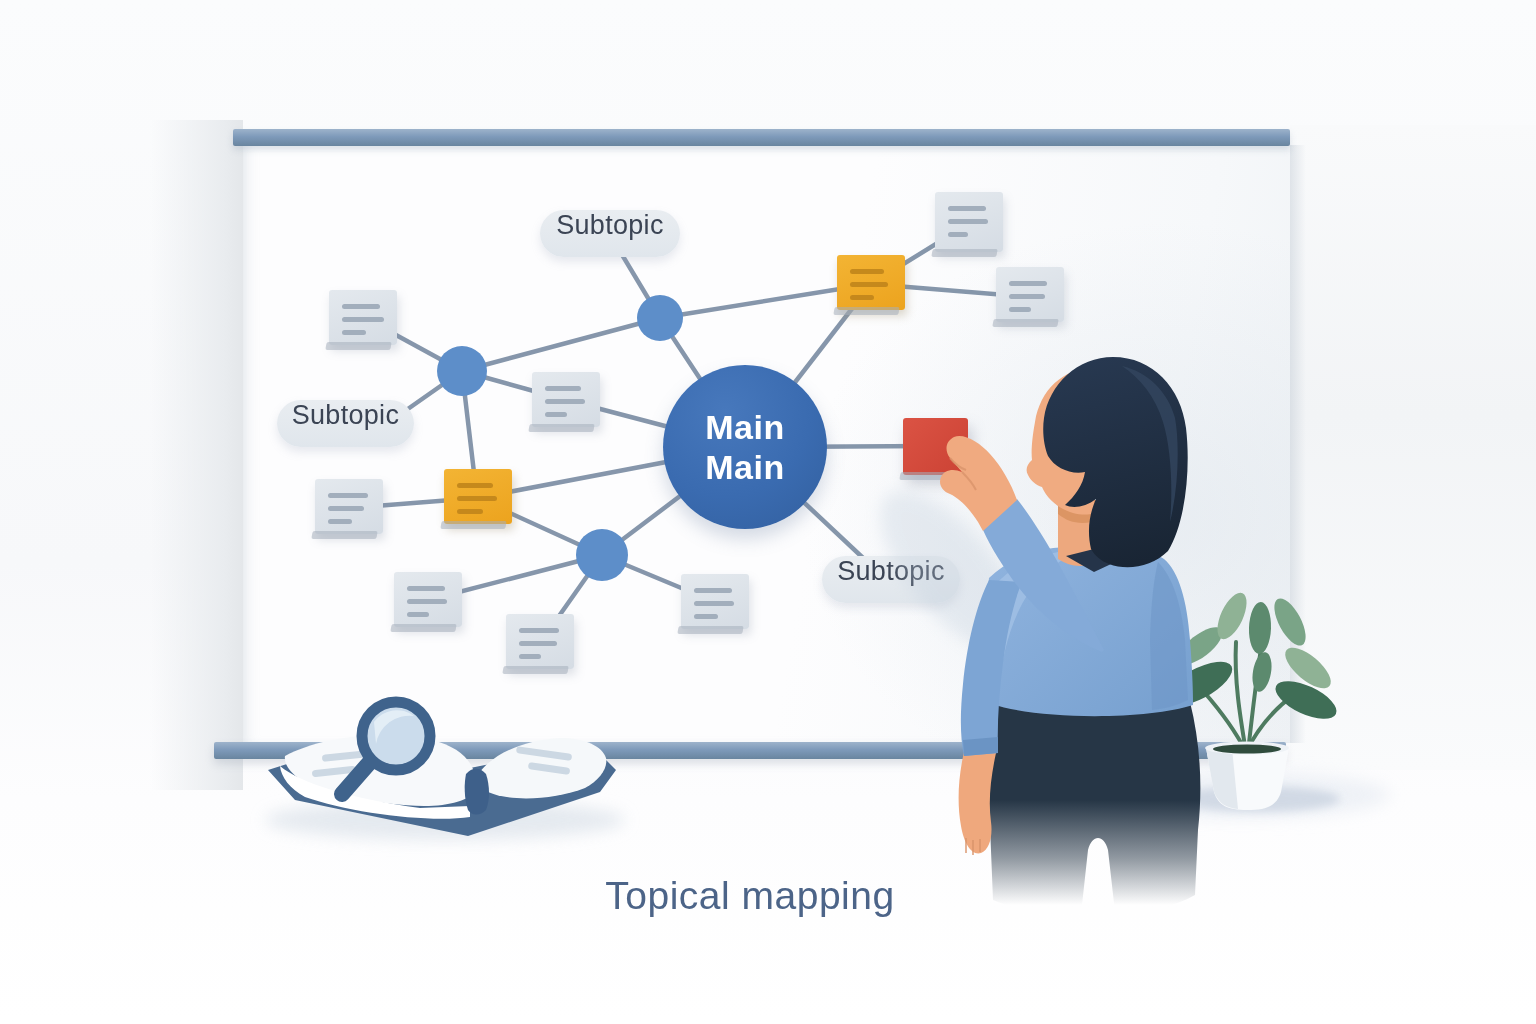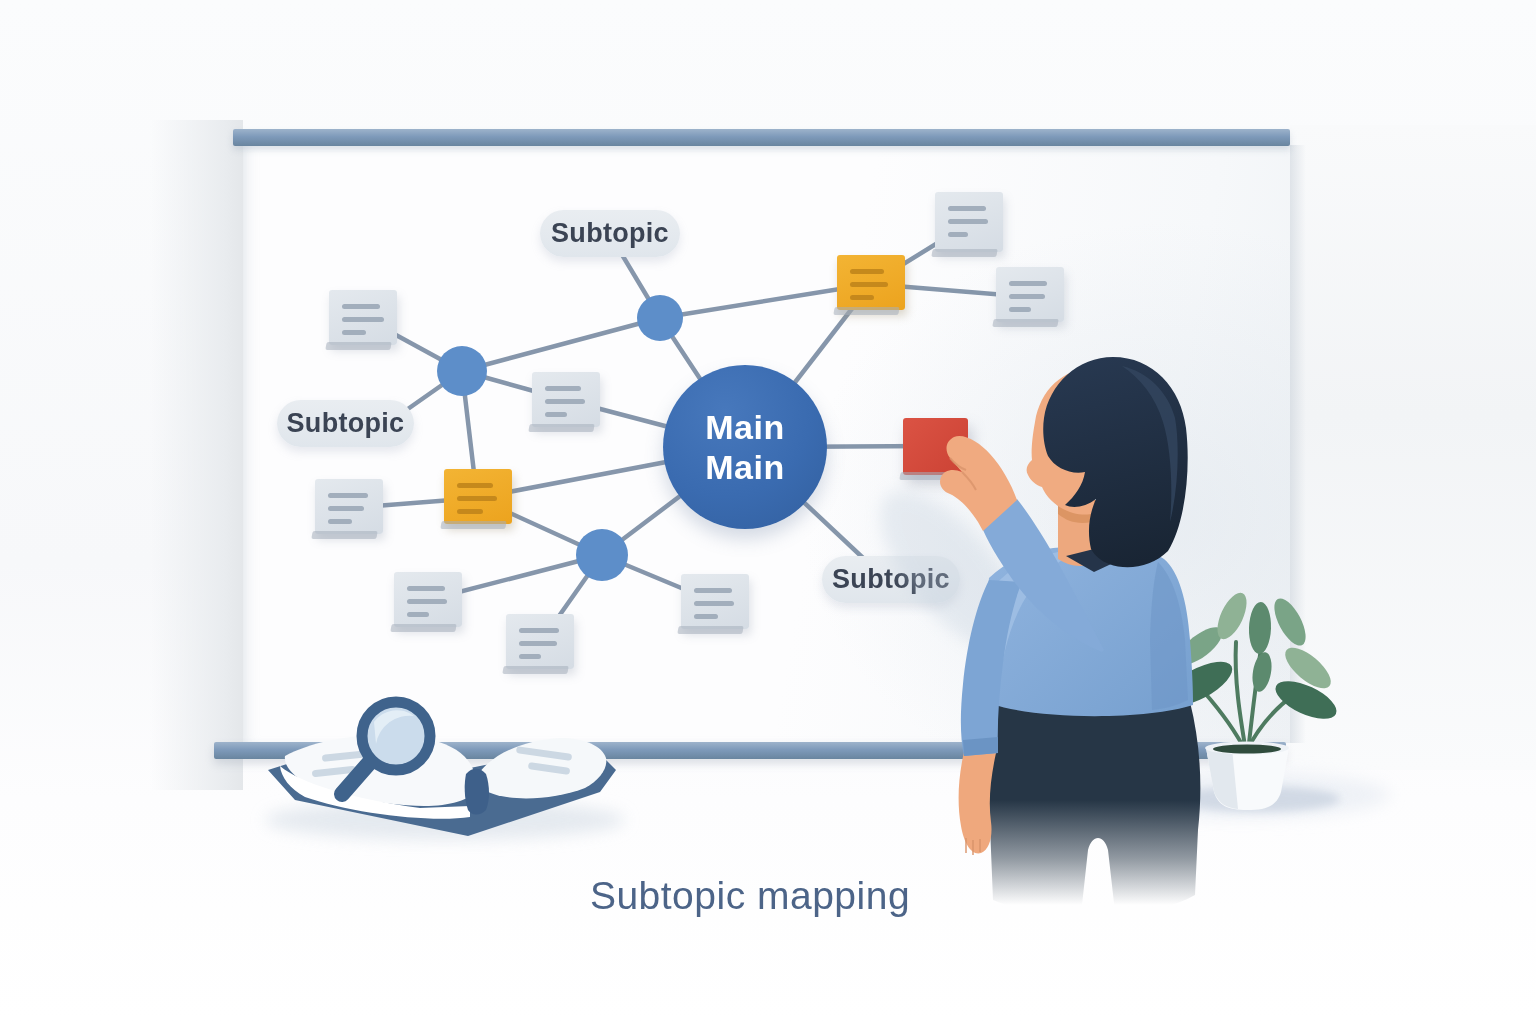--- a/index.html
+++ b/index.html
@@ -51,22 +51,22 @@
   .node{position:absolute;border-radius:50%;z-index:4;background:#5d8ec9;}
   #main-topic{left:663px;top:365px;width:164px;height:164px;
         background:radial-gradient(circle at 38% 28%,#4778bc 0%,#3a6bb0 55%,#325f9e 100%);
         display:flex;flex-direction:column;align-items:center;justify-content:center;
         color:#ffffff;font-size:34px;font-weight:700;line-height:1.18;letter-spacing:.5px;
         box-shadow:0 10px 18px rgba(90,115,150,.25);}
   
   .pill{position:absolute;height:47px;border-radius:24px;z-index:4;
         background:linear-gradient(180deg,#e9edf1,#e0e6ec);
         box-shadow:0 5px 10px rgba(150,160,180,.22);
-        display:flex;align-items:center;justify-content:center;
-        color:#3b4454;font-size:27px;font-weight:700;letter-spacing:.3px;}
+        display:flex;align-items:flex-start;justify-content:center;
+        color:#3b4454;font-size:27px;font-weight:400;letter-spacing:.3px;}
 
   
   #scene{left:0;top:0;z-index:5;}
 
   
   #caption{left:550px;top:874px;width:400px;text-align:center;z-index:2;
         color:var(--caption-text,#4c6488);font-size:39px;font-weight:500;letter-spacing:.5px;}
 </style>
 </head>
 <body>
@@ -167,21 +167,21 @@
 <div class="pill" style="left:540px;top:210px;width:140px;">
   <span>Subtopic</span>
   </div>
 <div class="pill" style="left:277px;top:400px;width:137px;">
   <span>Subtopic</span>
   </div>
 <div class="pill" style="left:822px;top:556px;width:138px;">
   <span>Subtopic</span>
   </div>
 
-<div class="abs" id="caption">Subtopic mapping</div>
+<div class="abs" id="caption">Topical mapping</div>
 
 <svg class="abs" id="scene" width="1536" height="1024" viewBox="0 0 1536 1024">
   <defs>
     <linearGradient id="pantsFade" gradientUnits="userSpaceOnUse" x1="0" y1="695" x2="0" y2="905">
       <stop offset="0" stop-color="#263646"></stop>
       <stop offset=".5" stop-color="#263646"></stop>
       <stop offset=".78" stop-color="#263646" stop-opacity=".5"></stop>
       <stop offset="1" stop-color="#263646" stop-opacity="0"></stop>
     </linearGradient>
     <linearGradient id="sweaterGrad" gradientUnits="userSpaceOnUse" x1="1000" y1="545" x2="1160" y2="720">

